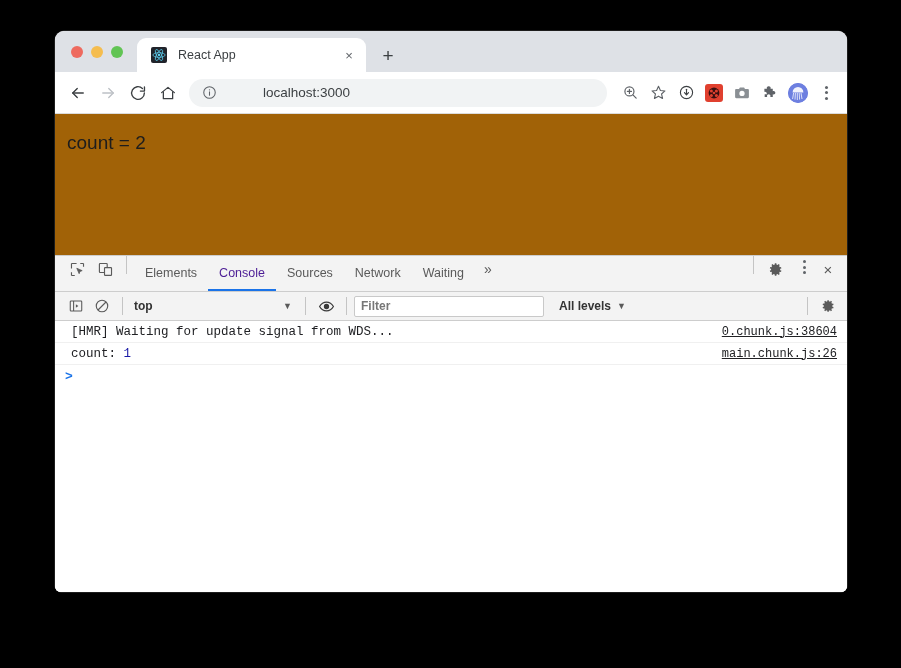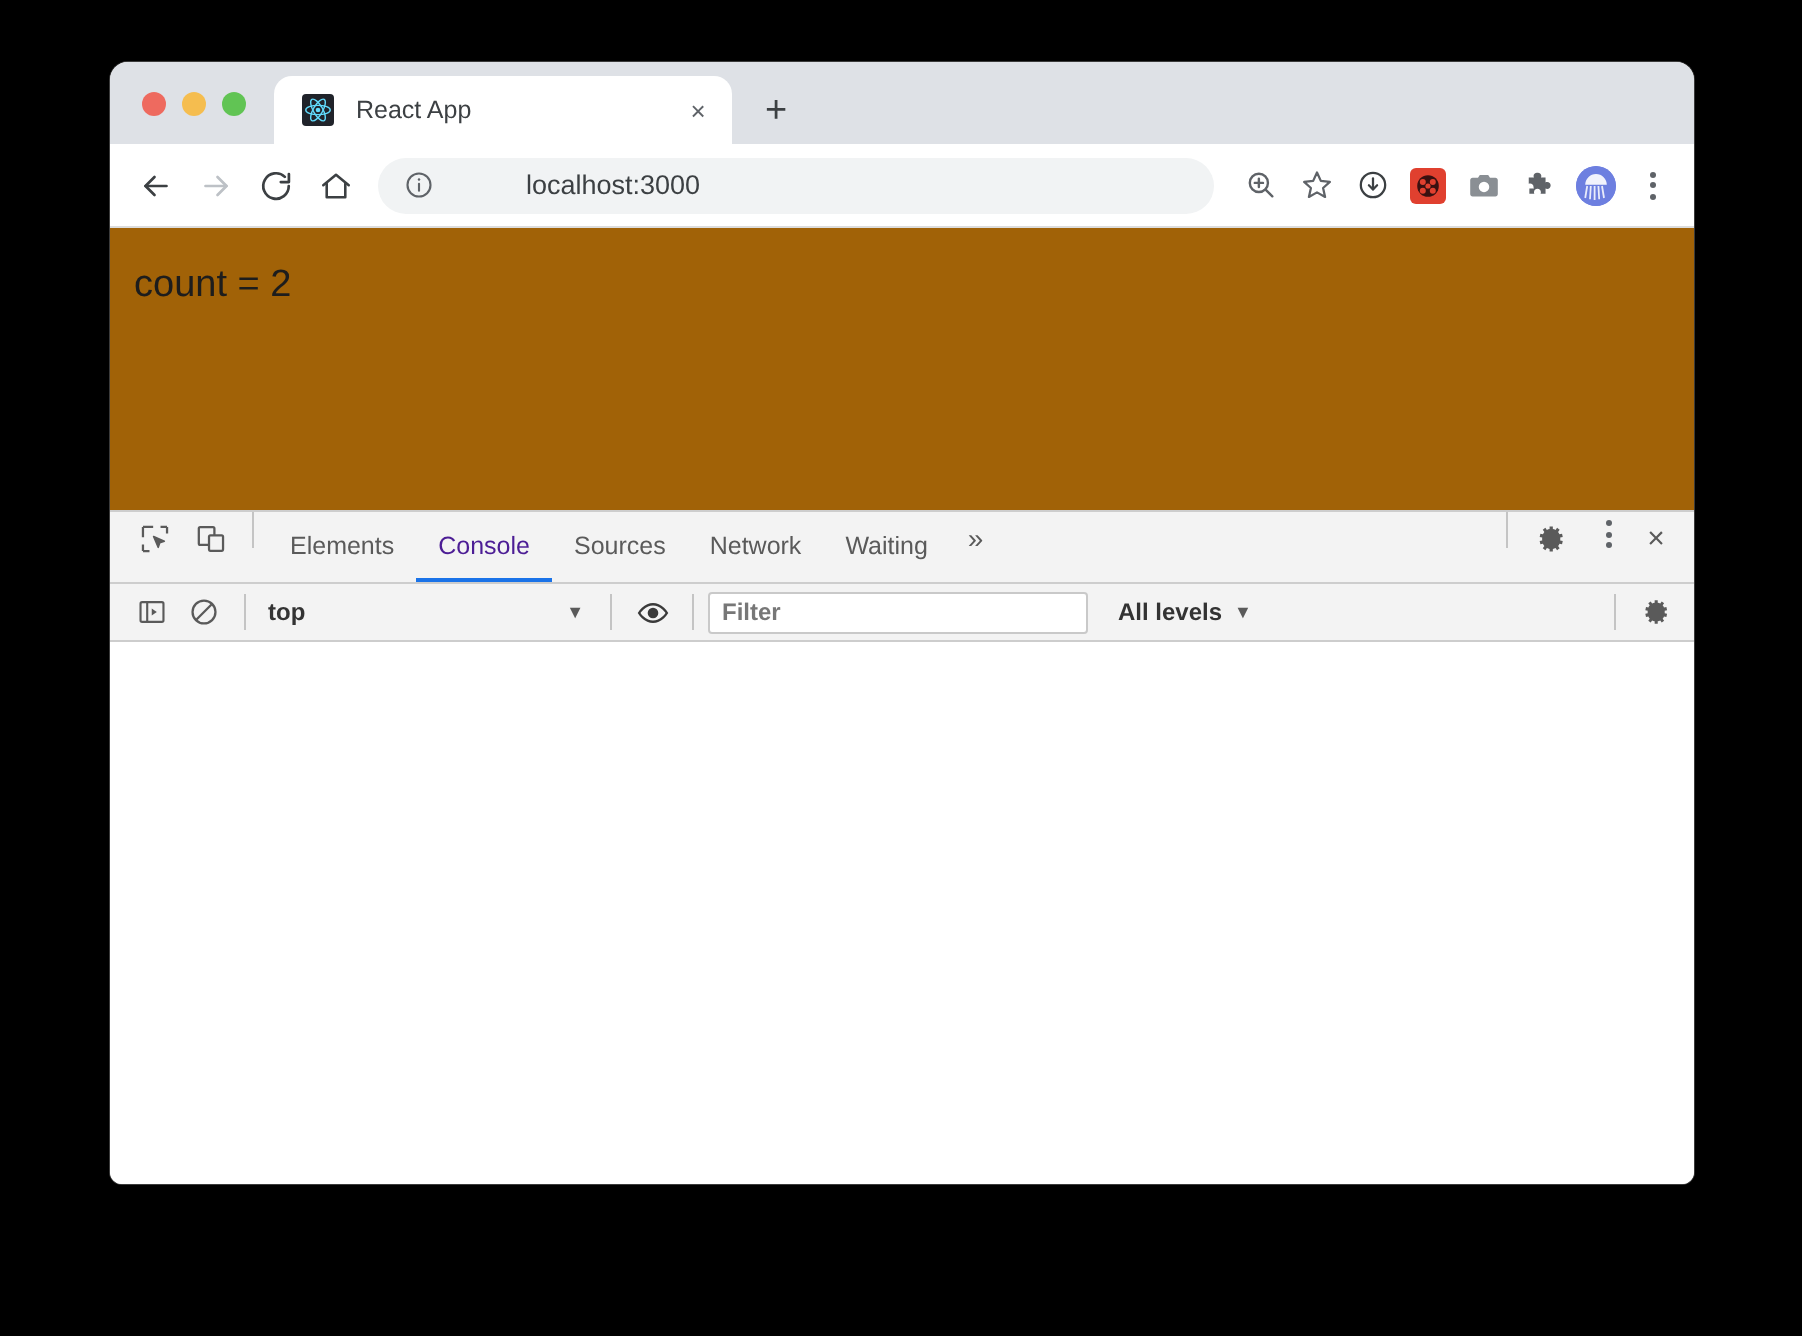--- a/index.html
+++ b/index.html
@@ -606,16 +606,32 @@
         <div class="dt-spacer"></div>
         <div class="dt-sep"></div>
         <div class="ct-icon">
           <svg width="16" height="16" viewBox="0 0 24 24" fill="#5a5a5a">
             <path d="M12 8.3a3.7 3.7 0 1 0 0 7.4 3.7 3.7 0 0 0 0-7.4zm0 5.6a1.9 1.9 0 1 1 0-3.8 1.9 1.9 0 0 1 0 3.8z"></path>
             <path d="M20.3 13.4l-1.8-.4a6.6 6.6 0 0 0 0-2l1.8-.4-.5-2.3-1.8.4a6.6 6.6 0 0 0-1-1.7l1.1-1.5-1.8-1.4-1.1 1.5a6.6 6.6 0 0 0-1.9-.6V3.2h-2.3v1.8a6.6 6.6 0 0 0-1.9.6L8 4.1 6.2 5.5l1.1 1.5a6.6 6.6 0 0 0-1 1.7l-1.8-.4-.5 2.3 1.8.4a6.6 6.6 0 0 0 0 2l-1.8.4.5 2.3 1.8-.4c.3.6.6 1.2 1 1.7l-1.1 1.5 1.8 1.4 1.1-1.5c.6.3 1.2.5 1.9.6v1.8h2.3V19c.7-.1 1.3-.3 1.9-.6l1.1 1.5 1.8-1.4-1.1-1.5c.4-.5.8-1.1 1-1.7l1.8.4z"></path>
           </svg>
         </div>
       </div>
 
+      <div class="console-body">
+
+        <div class="console-row">
+          <span class="console-msg">[HMR] Waiting for update signal from WDS...</span>
+          <span class="console-src">0.chunk.js:38604</span>
+        </div>
+
+        <div class="console-row">
+          <span class="console-msg"><span>count: </span><span class="num-token">1</span></span>
+          <span class="console-src">main.chunk.js:26</span>
+        </div>
+
+        <div class="console-prompt-row">
+          <span class="prompt-caret">&gt;</span>
+        </div>
+      </div>
 
     </div>
   </div>
 </div>
 
 </body></html>

